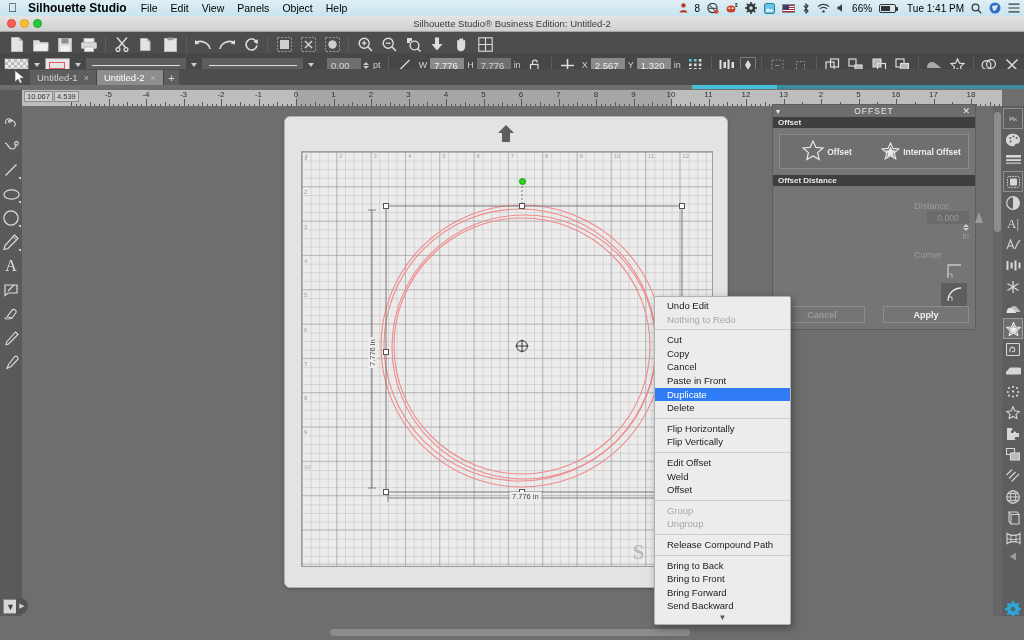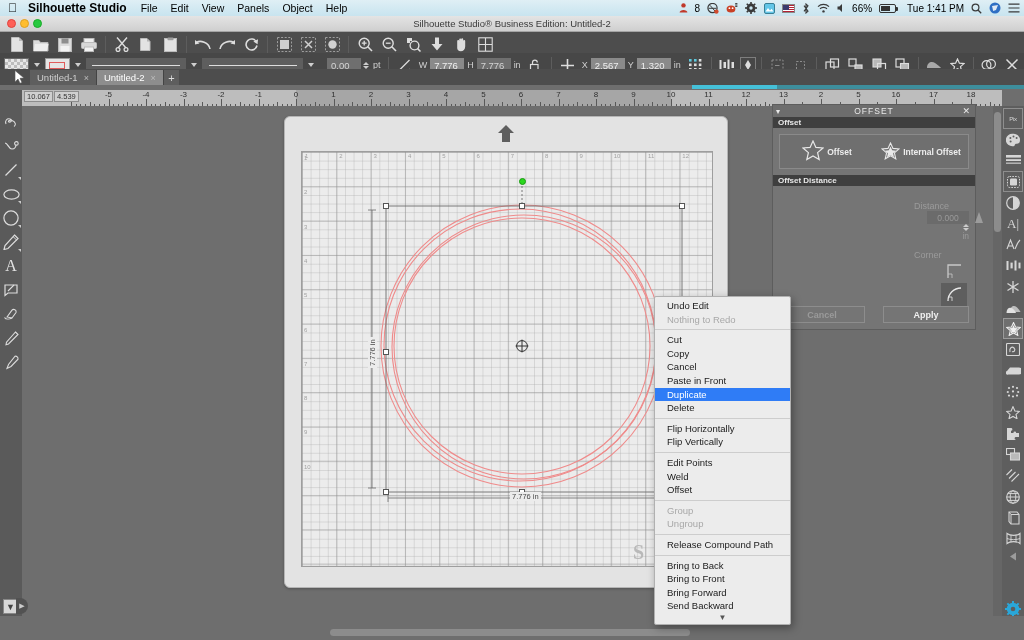--- a/index.html
+++ b/index.html
@@ -1099,21 +1099,21 @@
       <div class="it">Cut</div>
       <div class="it">Copy</div>
       <div class="it">Cancel</div>
       <div class="it">Paste in Front</div>
       <div class="it sel">Duplicate</div>
       <div class="it">Delete</div>
       <div class="sepline"></div>
       <div class="it">Flip Horizontally</div>
       <div class="it">Flip Vertically</div>
       <div class="sepline"></div>
-      <div class="it">Edit Points</div>
+      <div class="it">Edit Offset</div>
       <div class="it">Weld</div>
       <div class="it">Offset</div>
       <div class="sepline"></div>
       <div class="it dis">Group</div>
       <div class="it dis">Ungroup</div>
       <div class="sepline"></div>
       <div class="it">Release Compound Path</div>
       <div class="sepline"></div>
       <div class="it">Bring to Back</div>
       <div class="it">Bring to Front</div>

